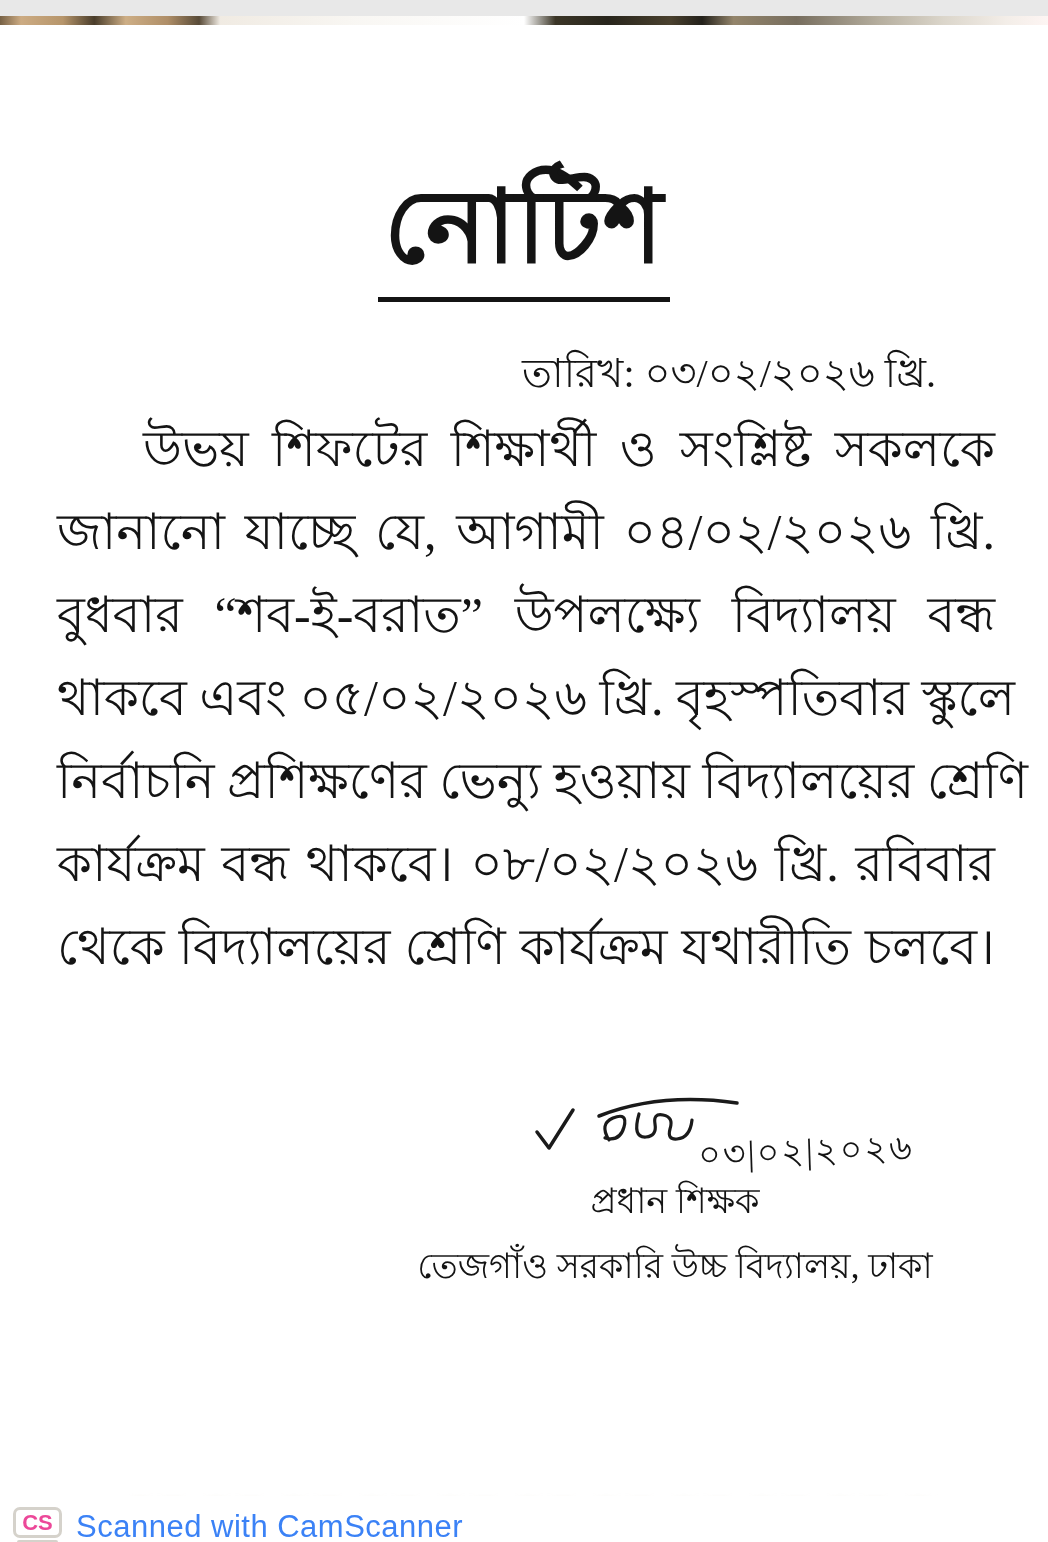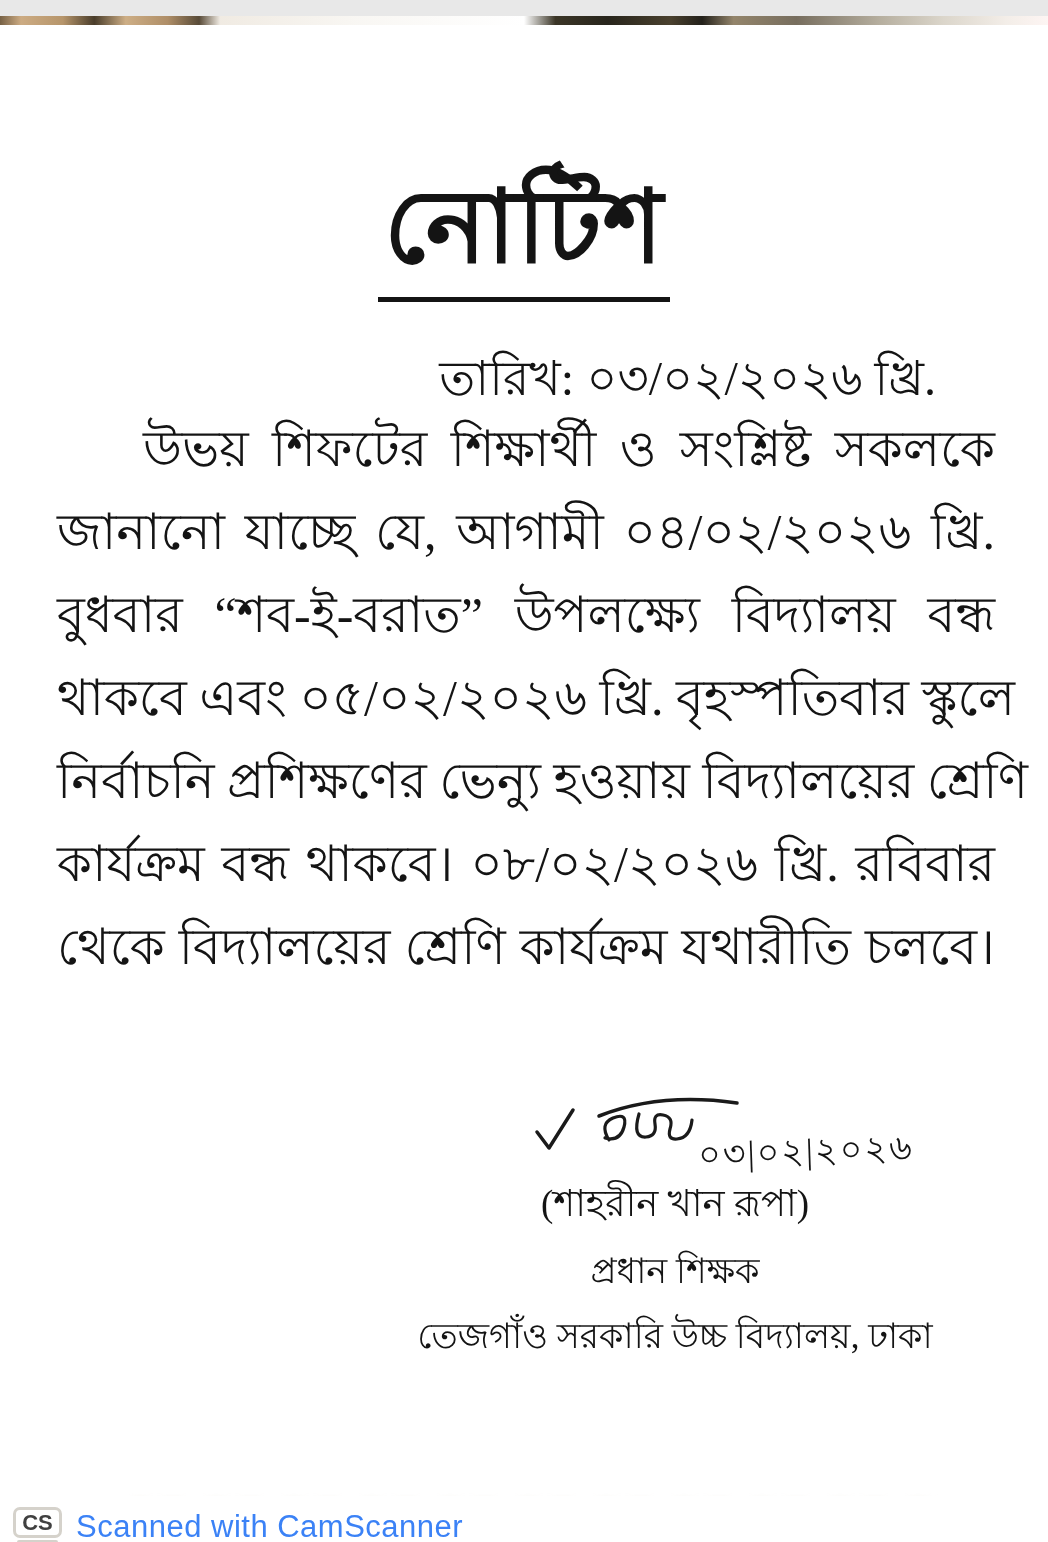--- a/index.html
+++ b/index.html
@@ -29,21 +29,21 @@
   .title{
     display:inline-block;
     margin:0;
     font-size:102px;line-height:1.05;font-weight:700;
     letter-spacing:1px;
     padding:0 6px 16px 6px;
     border-bottom:5px solid #141414;
   }
   .date-line{
     position:absolute;top:326px;right:112px;
-    font-size:48px;font-weight:500;
+    font-size:40px;font-weight:500;
   }
   .body-text{
     position:absolute;top:392px;left:57px;width:938px;
   }
   .body-line{
     font-size:50px;line-height:83px;height:83px;
     white-space:nowrap;
     text-align:justify;
     text-align-last:justify;
     font-weight:500;
@@ -78,21 +78,21 @@
     background:#ffffff;
     display:flex;align-items:center;
     padding-left:13px;box-sizing:border-box;
     font-family:"Liberation Sans", sans-serif;
   }
   .cs-badge{width:49px;margin-right:14px;margin-top:2px;}
   .cs-box{
     box-sizing:border-box;
     width:49px;height:31px;
     border:3px solid #d5d2cb;border-radius:7px;
-    color:#404040;font-size:22px;font-weight:700;
+    color:#ec4899;font-size:22px;font-weight:700;
     display:flex;align-items:center;justify-content:center;
     letter-spacing:0px;
   }
   .cs-tab{
     width:41px;height:9px;margin:2px auto 0 auto;
     background:#d5d2cb;
     border-radius:2px 2px 7px 7px;
   }
   .wm-text{
     color:#3b82f6;font-size:31px;font-weight:400;letter-spacing:.5px;
@@ -127,21 +127,20 @@
 
     <path d="M84,54 q-10,-16 4,-22 q15,-6 11,9 q-4,15 -19,11
              m34,-24 q-7,24 7,23 q11,-1 9,-13 q-2,-11 8,-9 q11,2 7,14 q-3,11 7,10 q13,-1 15,-19" fill="none" stroke="#1a1a1a" stroke-width="3.2" stroke-linecap="round"></path>
 
     <path d="M74,30 Q135,6 212,17" fill="none" stroke="#1a1a1a" stroke-width="3.5" stroke-linecap="round"></path>
   </svg>
 
   <div class="hand-date">০৩|০২|২০২৬</div>
 
   <div class="sig-block">
-    <div class="sig-name">(শাহরীন খান রূপা)</div>
     <div class="sig-role">প্রধান শিক্ষক</div>
     <div class="sig-inst">তেজগাঁও সরকারি উচ্চ বিদ্যালয়, ঢাকা</div>
   </div>
 
   <div class="ghost"></div>
 
   <div class="watermark">
     <div class="cs-badge">
       <div class="cs-box">CS</div>
       <div class="cs-tab"></div>

